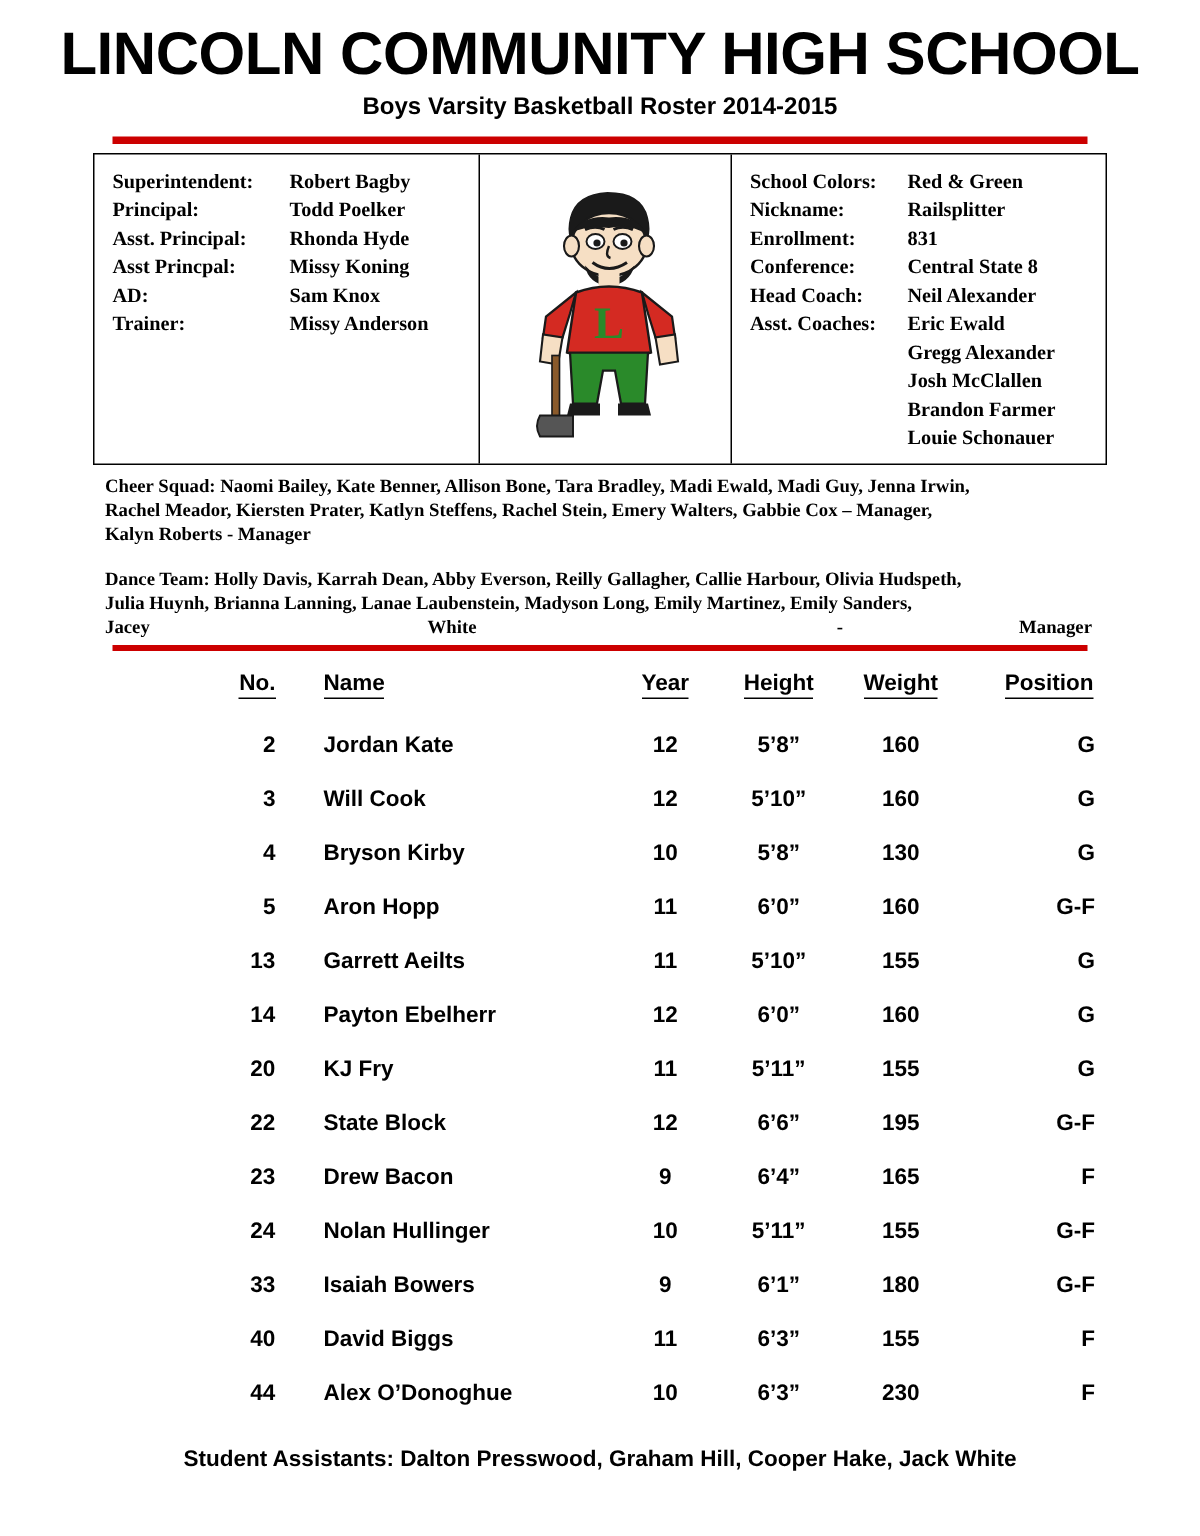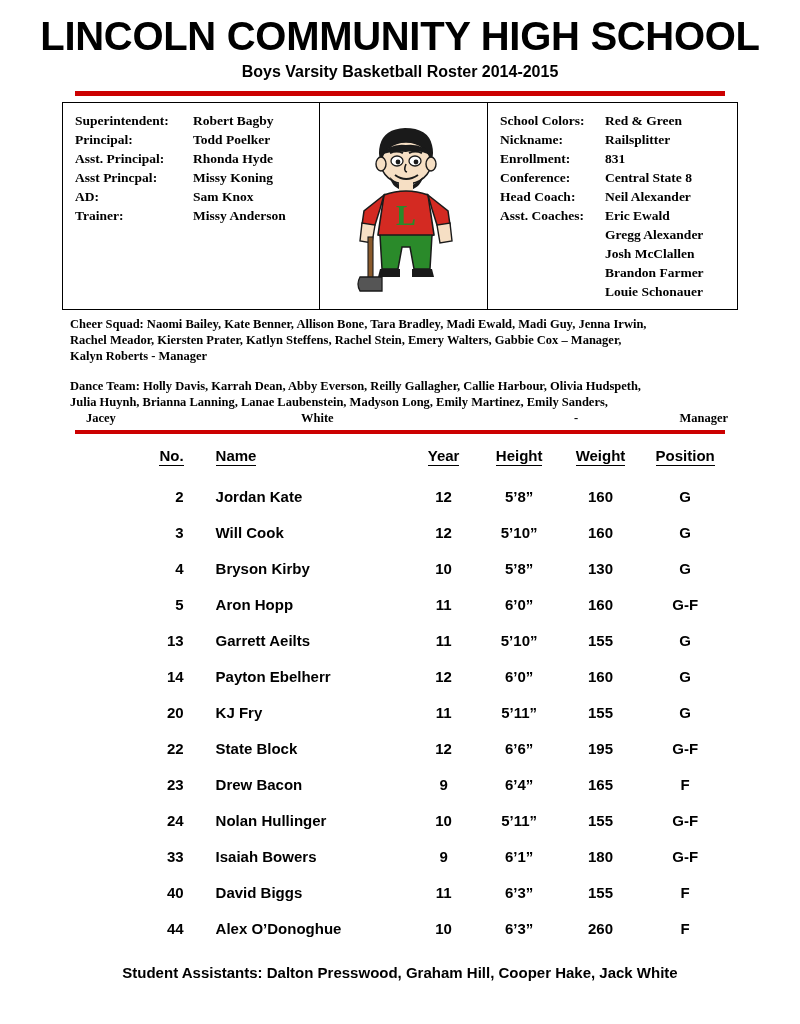--- a/index.html
+++ b/index.html
@@ -98,21 +98,21 @@
     font-family: "Liberation Serif", serif;
     font-size: 12.5px;
     font-weight: bold;
     line-height: 16px;
   }
   .squad-block .line { white-space: nowrap; }
   .dance-last {
     display: flex;
     width: 100%;
   }
-  .dance-last .seg1 { width: 215px; margin-left: 16px; }
+  .dance-last .seg1 { width: 215px; }
   .dance-last .seg2 { width: 215px; }
   .dance-last .seg3 { flex: 1; text-align: right; padding-right: 10px;}
 
   
   .roster {
     margin: 12px 70px 0 70px;
     width: 660px;
   }
   table.roster-table {
     border-collapse: collapse;
@@ -133,21 +133,21 @@
     font-size: 15px;
     font-weight: bold;
     padding: 9.5px 0;
     font-family: "Liberation Sans", sans-serif;
   }
   .c-no    { width: 60px;  text-align: right; padding-right: 10px !important;}
   .c-name  { width: 220px; text-align: left; padding-left: 22px !important;}
   .c-year  { width: 75px;  text-align: center; }
   .c-ht    { width: 90px;  text-align: center; }
   .c-wt    { width: 85px;  text-align: center; }
-  .c-pos   { width: 95px;  text-align: center; }
+  .c-pos   { width: 95px;  text-align: right; }
 
   .footer-note {
     text-align: center;
     font-size: 15px;
     font-weight: bold;
     margin-top: 18px;
     font-family: "Liberation Sans", sans-serif;
   }
 </style>
 </head>
@@ -410,21 +410,21 @@
           <td class="c-year">11</td>
           <td class="c-ht">6’3”</td>
           <td class="c-wt">155</td>
           <td class="c-pos">F</td>
         </tr>
         <tr>
           <td class="c-no">44</td>
           <td class="c-name">Alex O’Donoghue</td>
           <td class="c-year">10</td>
           <td class="c-ht">6’3”</td>
-          <td class="c-wt">260</td>
+          <td class="c-wt">230</td>
           <td class="c-pos">F</td>
         </tr>
       </tbody>
     </table>
   </div>
 
   <div class="footer-note">Student Assistants:  Dalton Presswood, Graham Hill, Cooper Hake, Jack White</div>
 
 </div>
 

